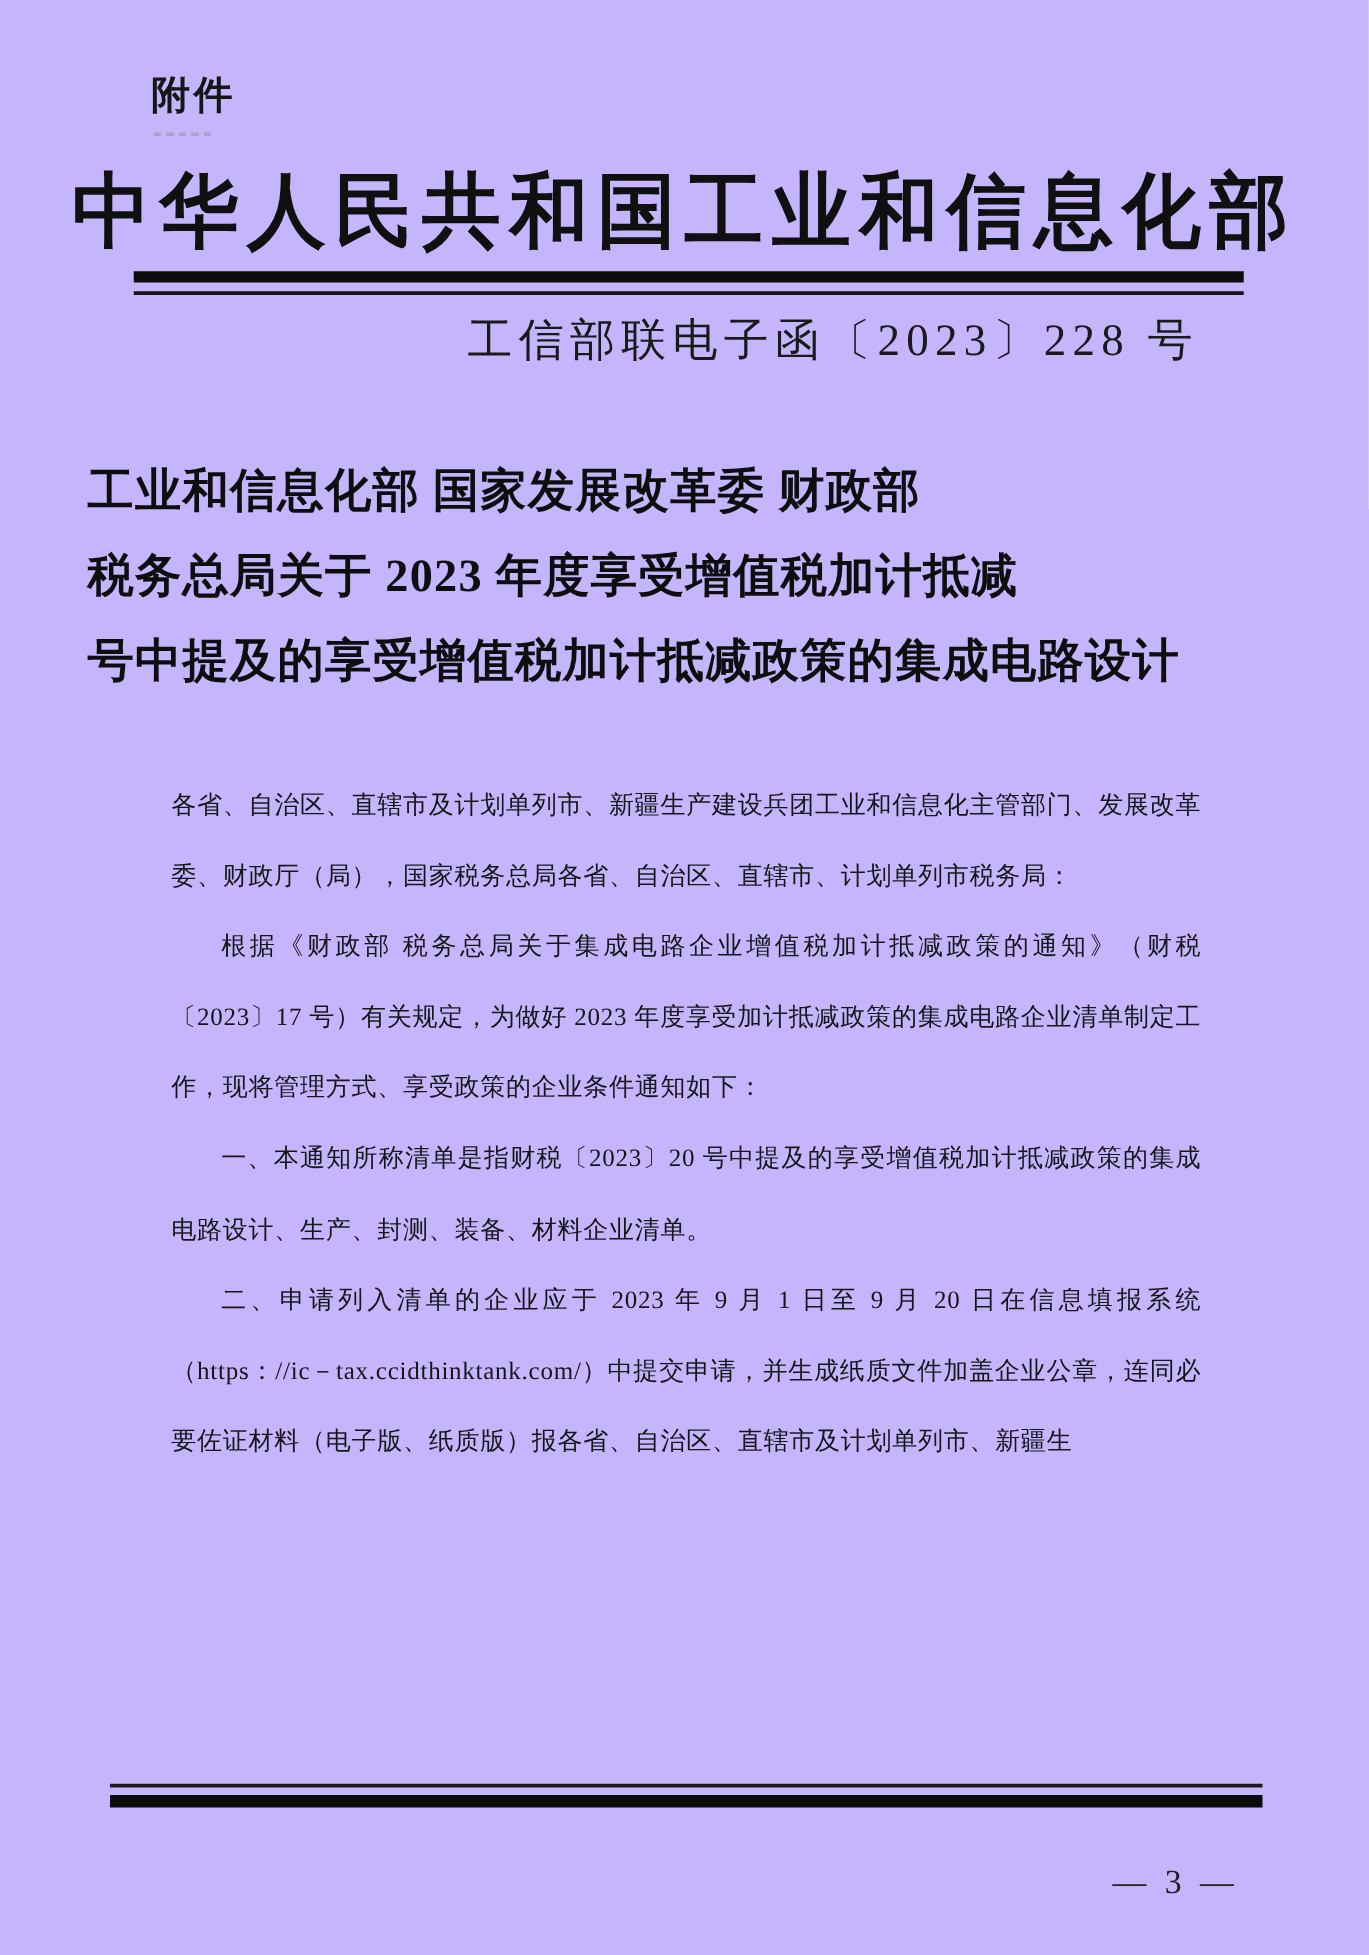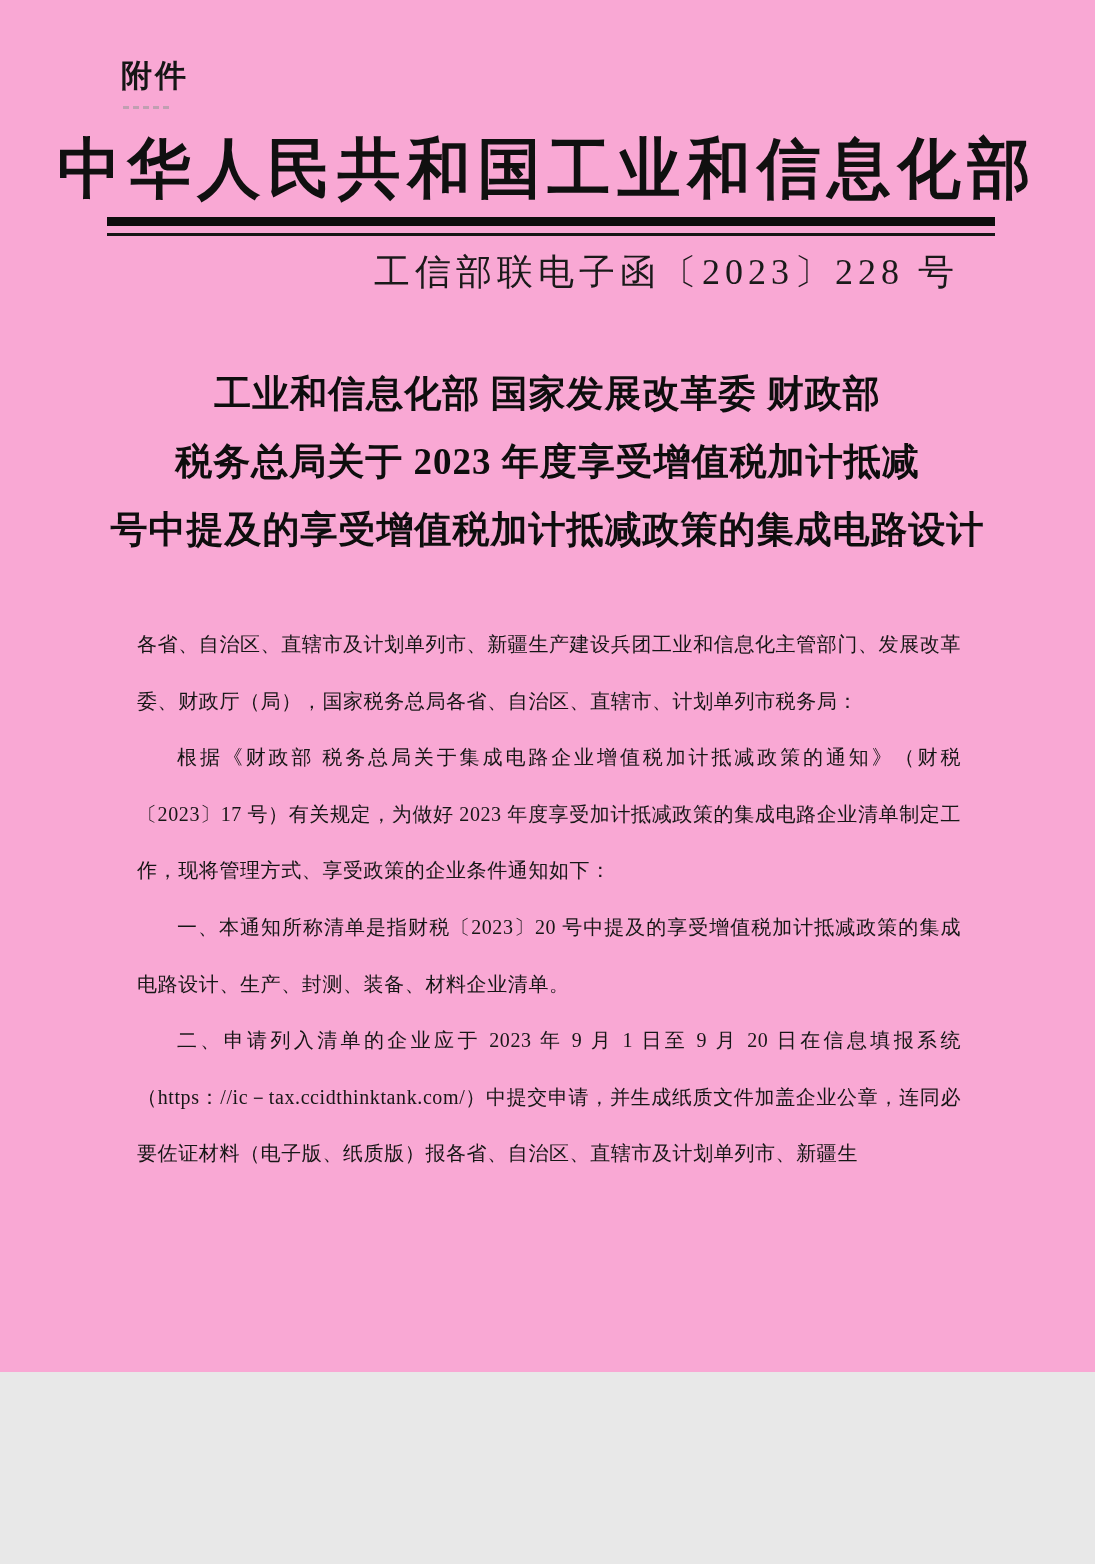--- a/index.html
+++ b/index.html
@@ -2,23 +2,23 @@
 <html><head>
 <meta charset="utf-8">
 <style>
   * { margin: 0; padding: 0; box-sizing: border-box; }
   html, body { background: #e8e8e8; }
   body { font-family: "Liberation Serif", serif; }
 
   .page {
     position: relative;
     width: 1095px;
-    height: 1372px;
+    height: 1564px;
     margin: 0 auto;
-    background: #f9a8d4;
+    background: #c4b5fd;
     color: #1c1c1c;
     overflow: hidden;
   }
 
   .attachment-label {
     position: absolute;
     left: 121px;
     top: 55px;
     font-family: "Liberation Sans", sans-serif;
     font-weight: bold;
@@ -64,21 +64,20 @@
     letter-spacing: 5px;
     color: #1a1a1a;
     white-space: nowrap;
   }
 
   .doc-title {
     position: absolute;
     top: 360px;
     left: 70px;
     width: 955px;
-    text-align: center;
     font-weight: bold;
     font-size: 37px;
     line-height: 68px;
     letter-spacing: 1px;
     color: #0e0e0e;
   }
 
   .doc-body {
     position: absolute;
     top: 616px;

